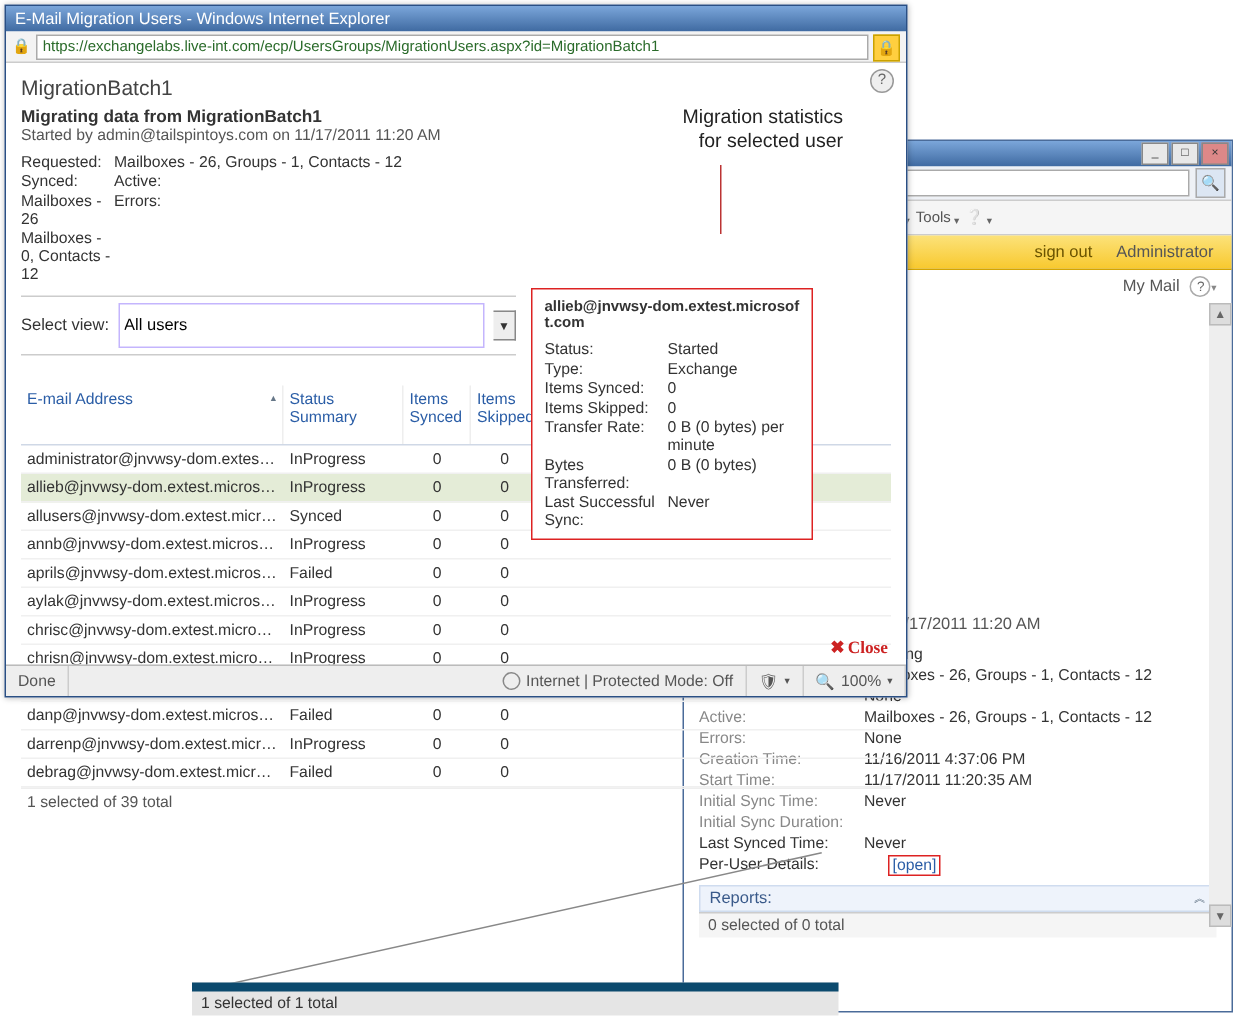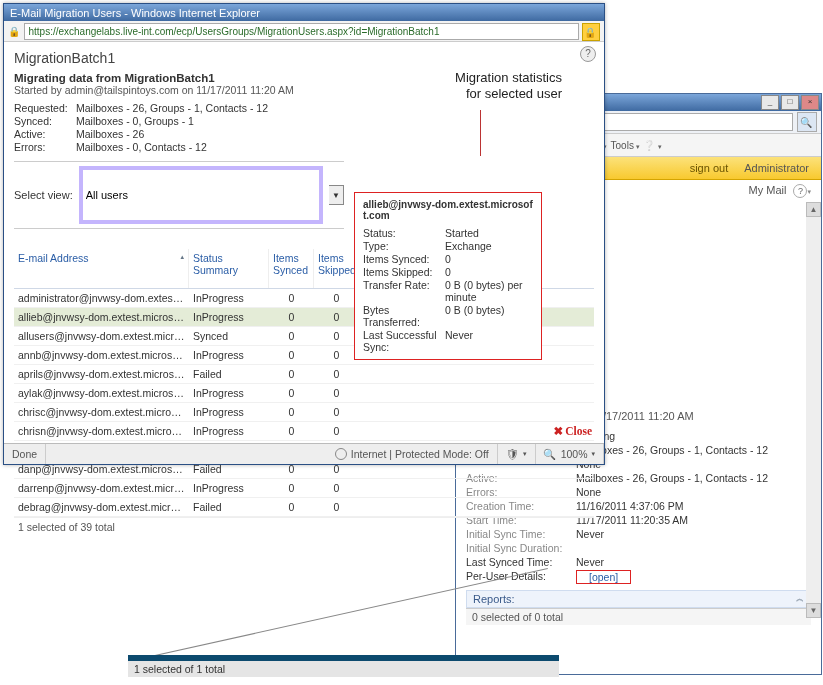--- a/index.html
+++ b/index.html
@@ -29,21 +29,21 @@
   .kv .k{color:#888;}
   .kv .v{color:#333;}
   .back-scroll{position:absolute;right:0;top:0;bottom:0;width:15px;background:#eee;}
   .back-scroll .up,.back-scroll .dn{position:absolute;left:0;width:15px;height:15px;background:#ddd;border:1px solid #bbb;box-sizing:border-box;font-size:8px;text-align:center;line-height:13px;color:#666;}
   .back-scroll .up{top:0;} .back-scroll .dn{bottom:0;}
   .sec-hdr{background:#eef3fb;border:1px solid #cfdcef;color:#3a5a8a;padding:2px 6px;margin-top:6px;display:flex;justify-content:space-between;font-size:11px;}
   .sec-hdr .chev{font-size:8px;color:#678;}
   .report-tabs{display:flex;gap:30px;padding:3px 6px;color:#2a5da6;font-size:11px;}
   .noitems{text-align:center;color:#555;padding:6px 0;font-size:10.5px;}
   .cnt-bar{border-top:1px solid #ccc;background:#f5f5f5;padding:2px 6px;color:#555;font-size:10.5px;}
-  .open-box{border:1.5px solid #d22;padding:0 12px;display:inline-block;}
+  .open-box{border:1.5px solid #d22;padding:0 2px;display:inline-block;margin-left:16px;}
   .open-link{color:#2a5da6;}
 
   
   .ptr-line{position:absolute;background:#888;}
   .ptr1{left:128px;top:460px;width:425px;height:1px;transform:rotate(-1.6deg);transform-origin:left center;}
   .ptr2{left:128px;top:661px;width:430px;height:1px;transform:rotate(-12.5deg);transform-origin:left center;}
 
   
   .front-win{position:absolute;left:3px;top:3px;width:600px;height:460px;border:1px solid #2a4f84;background:#fff;box-shadow:0 0 4px rgba(0,0,0,.3);}
   .front-title{height:17px;background:linear-gradient(#7ba6da,#3f6aa1);color:#fff;display:flex;align-items:center;padding:0 6px;font-size:11px;}
@@ -55,21 +55,21 @@
 
   .content{position:relative;padding:6px 10px 0 10px;}
   .batch-name{font-size:14px;color:#444;margin:2px 0 6px;}
   .q-icon{position:absolute;right:8px;top:4px;width:14px;height:14px;border:1px solid #999;border-radius:8px;font-size:10px;line-height:14px;text-align:center;color:#666;background:#eee;}
   .mig-title{font-weight:bold;font-size:11.5px;}
   .sub{color:#555;font-size:10.5px;margin-bottom:6px;}
   .stats{display:grid;grid-template-columns:62px 1fr;row-gap:1px;font-size:10.5px;margin-bottom:8px;}
   .stats .k{color:#333;}
 
   .view-row{display:flex;align-items:center;gap:6px;border-top:1px solid #ccc;border-bottom:1px solid #ccc;padding:4px 0;margin-right:250px;}
-  .view-sel{flex:1;height:18px;border:4px solid #c4b5fd;font-size:11px;padding:16px 3px;background:#fff;}
+  .view-sel{flex:1;height:18px;border:1px solid #c4b5fd;font-size:11px;padding:5px 3px;background:#fff;}
   .view-dd{width:14px;height:18px;border:1px solid #888;border-left:none;background:#eee;font-size:8px;display:flex;align-items:center;justify-content:center;}
 
   .tbl-wrap{display:flex;margin-top:20px;}
   .tbl{flex:1;}
   .thead{display:grid;grid-template-columns:175px 80px 45px 45px;font-size:10.5px;color:#2a5da6;border-bottom:1px solid #cfd8e6;}
   .thead div{padding:3px 4px 12px 4px;border-right:1px solid #eee;position:relative;}
   .thead .eaddr{color:#2a5da6;}
   .thead .car{position:absolute;right:4px;top:4px;font-size:7px;color:#678;}
   .trow{display:grid;grid-template-columns:175px 80px 45px 45px;font-size:10.5px;border-bottom:1px solid #f0f0f0;}
   .trow div{padding:3px 4px;white-space:nowrap;overflow:hidden;text-overflow:ellipsis;}
@@ -199,21 +199,20 @@
     <div class="content">
       <span class="q-icon">?</span>
       <div class="batch-name">MigrationBatch1</div>
       <div class="mig-title">Migrating data from MigrationBatch1</div>
       <div class="sub">Started by admin@tailspintoys.com on 11/17/2011 11:20 AM</div>
 
       <div class="stats">
         <div class="k">Requested:</div>
           <div>Mailboxes - 26, Groups - 1, Contacts - 12</div>
         <div class="k">Synced:</div>
-          <div>Mailboxes - 0, Groups - 1</div>
         <div class="k">Active:</div>
           <div>Mailboxes - 26</div>
         <div class="k">Errors:</div>
           <div>Mailboxes - 0, Contacts - 12</div>
       </div>
 
       <div class="view-row">
         <span>Select view:</span>
         <input class="view-sel" value="All users" style="">
         <span class="view-dd">▼</span>

